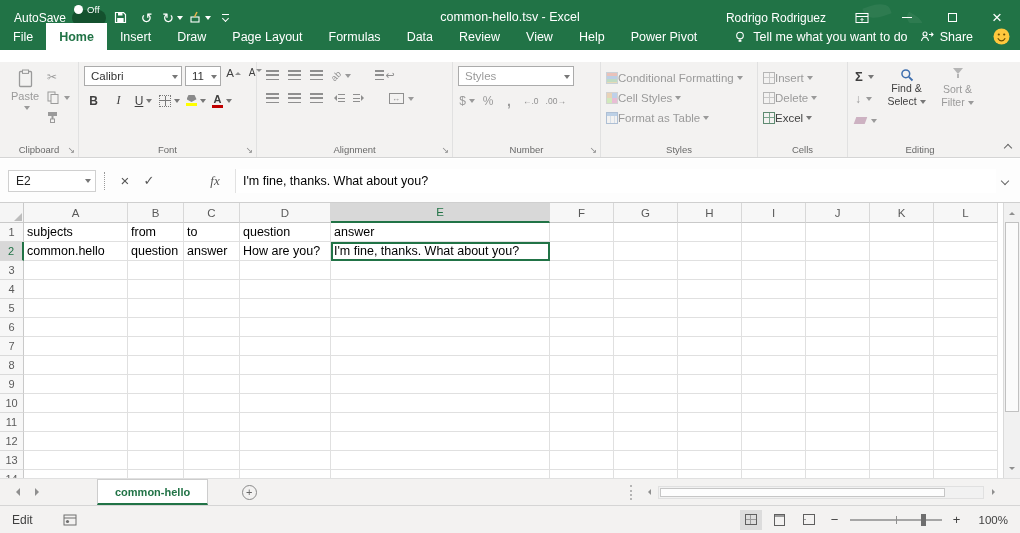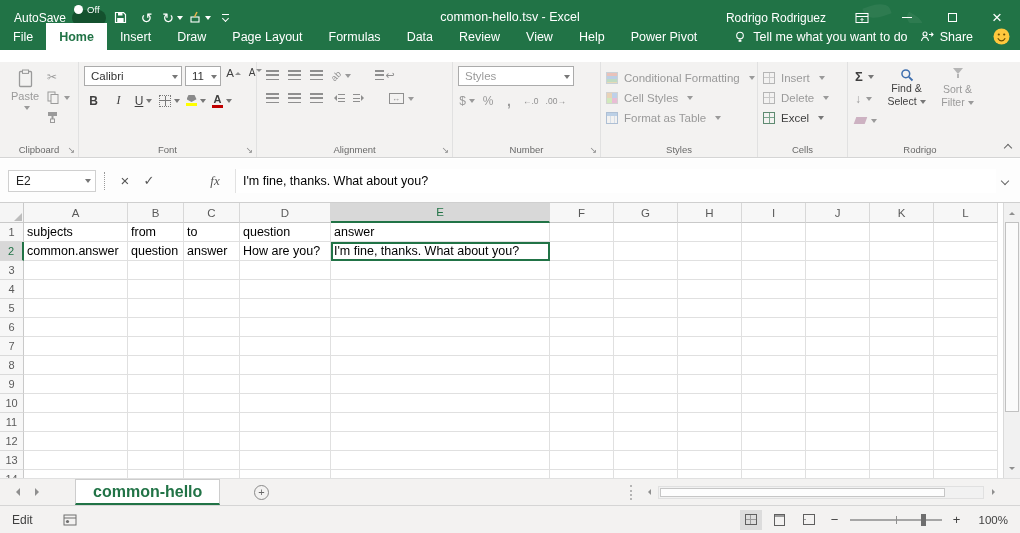--- a/index.html
+++ b/index.html
@@ -91,21 +91,21 @@
   
   .nbtn{height:19px;min-width:18px;display:flex;align-items:center;justify-content:center;font-size:12px}
   .g-dollar::before{content:"$"}
   .g-percent::before{content:"%"}
   .g-comma::before{content:",";font-weight:bold;font-size:14px}
   .decbtn{font-size:8.5px;color:#8f8f8f;height:19px;display:flex;align-items:center;padding:0 2px;white-space:nowrap}
   .g-decinc::before{content:"←.0"}
   .g-decdec::before{content:".00→"}
 
   
-  .listrow{display:flex;align-items:center;gap:6px;height:19px;font-size:11.5px;white-space:nowrap}
+  .listrow{display:flex;align-items:center;height:19px;font-size:11.5px;white-space:nowrap}
   .ic-cf{width:12px;height:12px;border:1px solid #bdc6cf;background:linear-gradient(to bottom,#e6b3a8 0 3px,#aac4e2 3px 6px,#aed4b4 6px 9px,#e2d2a6 9px 12px);opacity:.75;flex:none}
   .ic-fat{width:12px;height:12px;border:1px solid #aebfd4;background:linear-gradient(#bcd0e6 0 3.5px,transparent 3.5px),repeating-linear-gradient(to right,transparent 0 3px,#d6dfe9 3px 4px);flex:none}
   .ic-cs{width:12px;height:12px;border:1px solid #c6c6c6;opacity:.7;flex:none;background:linear-gradient(90deg,#e6c6a0 50%,#a8c4e6 50%) 0 0/100% 50% no-repeat,linear-gradient(90deg,#c4e6a8 50%,#e6a8ca 50%) 0 100%/100% 50% no-repeat}
   .ic-cellgrid{width:12px;height:12px;border:1px solid #b5b5b5;background-image:linear-gradient(#c9c9c9,#c9c9c9),linear-gradient(#c9c9c9,#c9c9c9);background-size:1px 100%,100% 1px;background-position:center,center;background-repeat:no-repeat;flex:none}
   .ic-cellgrid.green{border-color:#5e8a71;background-image:linear-gradient(#7ba58d,#7ba58d),linear-gradient(#7ba58d,#7ba58d)}
 
   
   .ebtn{height:21px;display:flex;align-items:center;gap:2px;padding:0 2px;font-size:12px}
   .g-sum::before{content:"Σ";font-size:13px;font-weight:600}
   .g-darr::before{content:"↓";font-size:12px}
@@ -142,21 +142,21 @@
   .cell.active{outline:2px solid #217346;outline-offset:-2px;background:#fff}
   .vscroll{position:absolute;top:0;right:0;width:17px;height:100%;background:#f1f1f1;border-left:1px solid #dadada}
   .varrow{height:17px;display:flex;align-items:center;justify-content:center}
   .varrow .tri{border-width:3.5px}
   .vthumb{position:absolute;left:1px;right:1px;top:19px;height:190px;background:#fbfbfb;border:1px solid #c1c1c1}
 
   
   .tabbar{top:478px;height:27px;background:#f3f2f1;display:flex;align-items:center;border-top:1px solid #e0e0e0}
   .tnav{display:flex;align-items:center;gap:15px;padding:0 12px}
   .tnav .tri{border-width:4.5px}
-  .sheettab{margin-left:20px;height:26px;background:#fff;border:1px solid #cdcdcd;border-bottom:2px solid #217346;display:flex;align-items:center;padding:0 17px;color:#217346;font-weight:700;font-size:16px}
+  .sheettab{margin-left:42px;height:26px;background:#fff;border:1px solid #cdcdcd;border-bottom:2px solid #217346;display:flex;align-items:center;padding:0 17px;color:#217346;font-weight:700;font-size:11px}
   .addsheet{margin-left:30px;width:22px;height:22px;display:flex;align-items:center;justify-content:center}
   .addcirc{width:15px;height:15px;border:1px solid #8a8a8a;border-radius:50%;display:flex;align-items:center;justify-content:center;color:#666;font-size:11px;line-height:11px}
   .g-plus::before{content:"+"}
   .tabdots{margin-left:auto;height:15px;border-left:2px dotted #b5b5b5;margin-right:8px}
   .hscroll{display:flex;align-items:center;gap:3px;padding-right:18px}
   .hbtn{width:15px;height:15px;display:flex;align-items:center;justify-content:center}
   .hbtn .tri{border-width:3.5px}
   .htrack{position:relative;width:326px;height:13px;background:#f1f1f1;border:1px solid #e0e0e0}
   .hthumb{position:absolute;left:1px;top:1px;bottom:1px;width:88%;background:#fdfdfd;border:1px solid #c6c6c6}
 
@@ -495,21 +495,21 @@
       </div>
       <div class="tallbtn dis">
         <span class="funwrap">
             <span class="ic-funnel"></span>
             <span class="funstem"></span>
           </span>
         <span>Sort &amp;</span>
         <span><span>Filter</span><span class="dd"></span></span>
       </div>
     </div>
-    <div class="glabel">Rodrigo</div>
+    <div class="glabel">Editing</div>
   </div>
 
   <span class="collapse chev up"></span>
 </div>
 
 <div class="band fbar">
   <div class="namebox">
       <span>E2</span>
       <span class="dd"></span>
     </div>
@@ -552,21 +552,21 @@
         <div class="cell" style="width: 64px;"></div>
         <div class="cell" style="width: 64px;"></div>
         <div class="cell" style="width: 64px;"></div>
         <div class="cell" style="width: 64px;"></div>
         <div class="cell" style="width: 64px;"></div>
         <div class="cell" style="width: 64px;"></div>
         <div class="cell" style="width: 64px;"></div>
       </div>
       <div class="grow">
         <div class="rowhdr sel">2</div>
-        <div class="cell" style="width: 104px;">common.answer</div>
+        <div class="cell" style="width: 104px;">common.hello</div>
         <div class="cell" style="width: 56px;">question</div>
         <div class="cell" style="width: 56px;">answer</div>
         <div class="cell" style="width: 91px;">How are you?</div>
         <div class="cell active" style="width: 219px;">I'm fine, thanks. What about you?</div>
         <div class="cell" style="width: 64px;"></div>
         <div class="cell" style="width: 64px;"></div>
         <div class="cell" style="width: 64px;"></div>
         <div class="cell" style="width: 64px;"></div>
         <div class="cell" style="width: 64px;"></div>
         <div class="cell" style="width: 64px;"></div>

